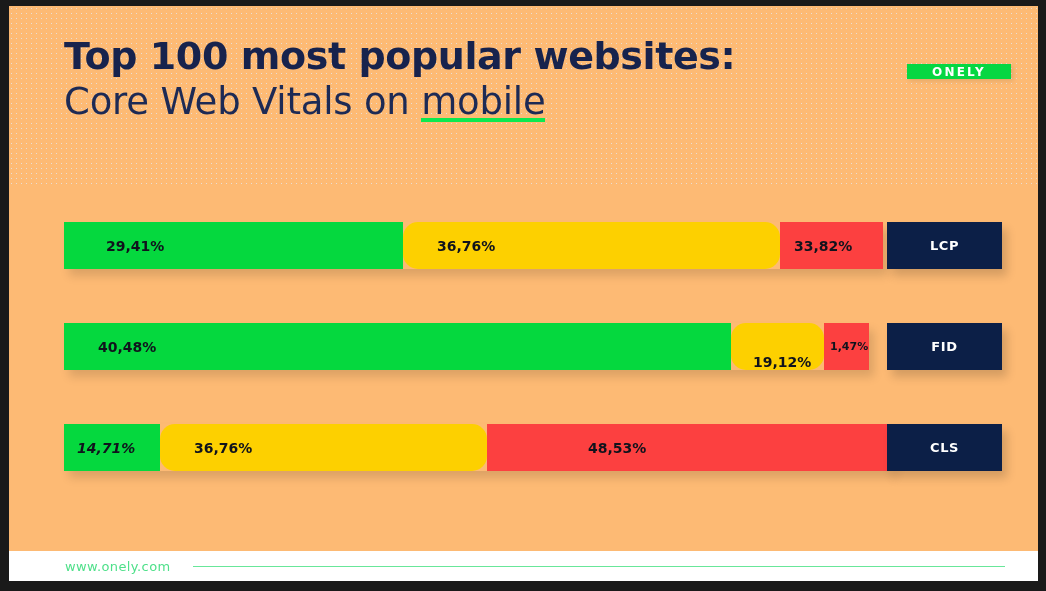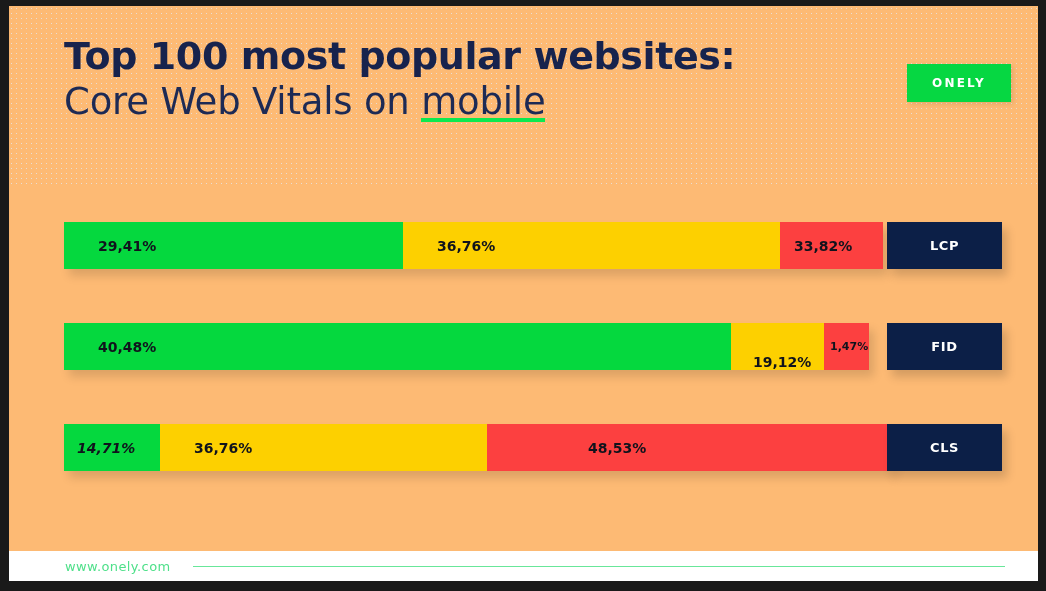--- a/index.html
+++ b/index.html
@@ -78,21 +78,21 @@
     height: 4px;
     background: #0ee84f;
   }
 
   
   .logo {
     position: absolute;
     left: 898px;
     top: 58px;
     width: 104px;
-    height: 38px;
+    height: 15px;
     background: #06d742;
     display: flex;
     align-items: center;
     justify-content: center;
     box-shadow: 2px 2px 5px rgba(0,0,0,.10);
   }
   .logo-text {
     color: #ffffff;
     font-family: "DejaVu Sans", sans-serif;
     font-weight: 700;
@@ -135,21 +135,21 @@
     font-size: 14px;
     color: #10131c;
     padding-left: 34px;
     white-space: nowrap;
   }
   .seg.narrow span {
     font-size: 11px;
     padding-left: 6px;
   }
   .seg-green  { background: #05d83e; }
-  .seg-yellow { background: #fdd000; }
+  .seg-yellow { background: #fdd000; border-radius: 15px; }
   .seg-red    { background: #fc4040; align-items: center; }
 
   .metric-chip {
     position: absolute;
     top: 0;
     height: 47px;
     width: 115px;
     background: #0c1f47;
     display: flex;
     align-items: center;
@@ -205,21 +205,21 @@
   </div>
 
   <div class="logo">
     <span class="logo-text">ONELY</span>
   </div>
 
   <div class="chart">
 
     <div class="bar-row" style="top:216px;">
       <div class="bar-track">
-        <div class="seg seg-green" style="width:339px;">
+        <div class="seg seg-green" style="width:339px;padding-left:8px;">
           <span>29,41%</span>
         </div>
         <div class="seg seg-yellow" style="width:377px;">
           <span>36,76%</span>
         </div>
         <div class="seg seg-red" style="width:103px;">
           <span style="padding-left:14px;">33,82%</span>
         </div>
       </div>
       <div class="metric-chip" style="left:823px;">

